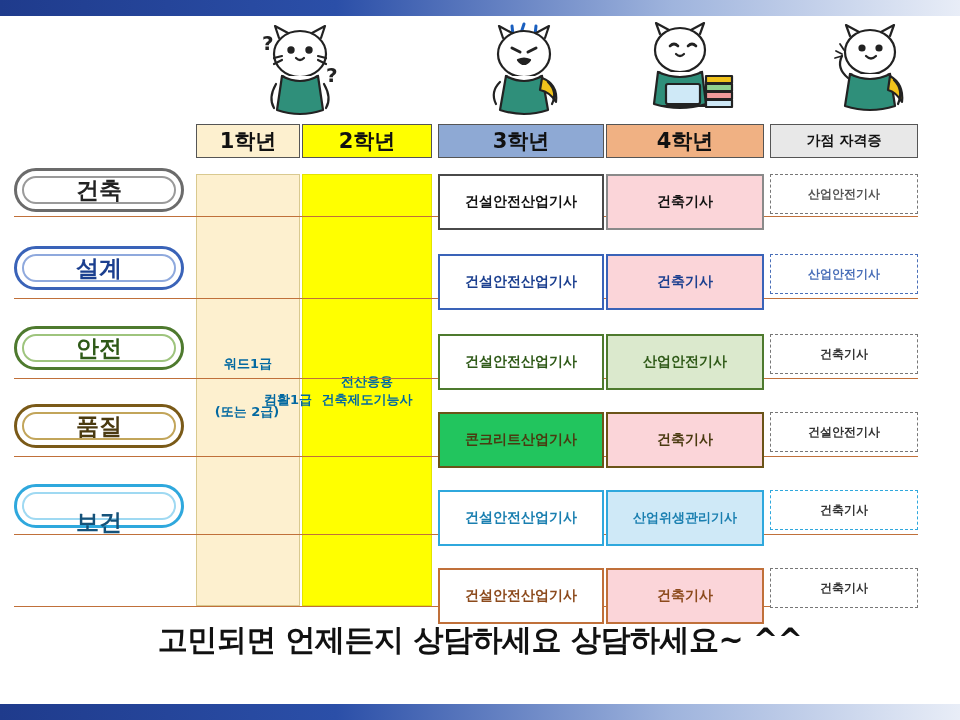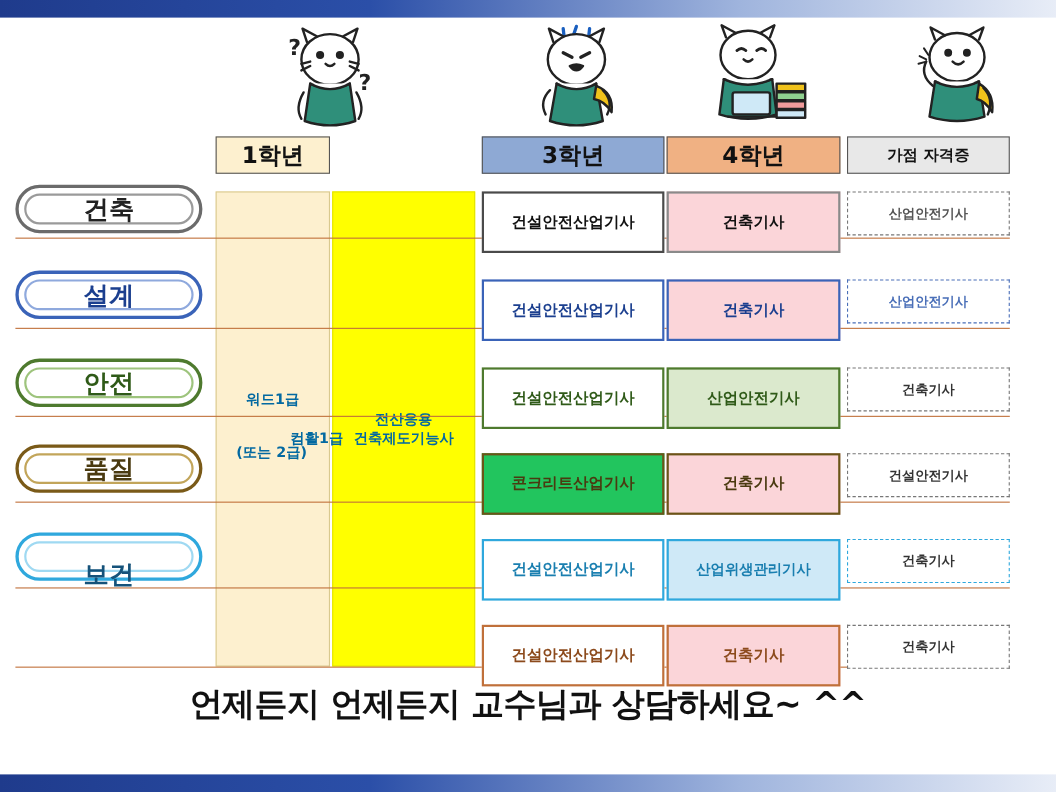--- a/index.html
+++ b/index.html
@@ -143,20 +143,21 @@
           <path d="M64 56 q14 8 12 26 q-6 -10 -14 -12 z" fill="#f0c21b" stroke="#222"></path>
           <path d="M22 58 q-12 -10 -6 -22"></path>
           <path d="M16 34 l-6 -3 M16 36 l-7 2 M18 30 l-4 -6" stroke-width="1.8"></path>
           <path d="M68 60 q10 10 4 24"></path>
         </g>
       </svg>
     </div>
   </div>
 
   <div class="hdr y1" style="left:196px;width:104px;">1학년</div>
+  <div class="hdr y2" style="left:302px;width:130px;">2학년</div>
   <div class="hdr y3" style="left:438px;width:166px;">3학년</div>
   <div class="hdr y4" style="left:606px;width:158px;">4학년</div>
   <div class="hdr bonus" style="left:770px;width:148px;">가점 자격증</div>
 
   <div class="band b1" style="left:196px;top:158px;width:104px;height:432px;"></div>
   <div class="band b2" style="left:302px;top:158px;width:130px;height:432px;"></div>
 
   <div class="bandtxt" style="left:196px;top:338px;width:104px;">워드1급</div>
   <div class="bandtxt" style="left:196px;top:374px;width:104px;padding-left:40px;">컴활1급</div>
   <div class="bandtxt" style="left:196px;top:386px;width:102px;">(또는 2급)</div>
@@ -208,14 +209,14 @@
     <span style="position:relative;color:#15527a;margin-top:32px;">보건</span>
   </div>
   <div class="cert" style="left:438px;top:474px;width:166px;border-color:#2fa8dd;background:#ffffff;color:#1a7fb0;">건설안전산업기사</div>
   <div class="cert" style="left:606px;top:474px;width:158px;border-color:#2fa8dd;background:#cfe9f7;color:#1a7fb0;font-size:13px;">산업위생관리기사</div>
   <div class="bonusbox" style="left:770px;top:474px;width:148px;border-color:#2fa8dd;color:#333;">건축기사</div>
 
   <div class="cert" style="left:438px;top:552px;width:166px;border-color:#c0703a;background:#ffffff;color:#8c4a1c;">건설안전산업기사</div>
   <div class="cert" style="left:606px;top:552px;width:158px;border-color:#c0703a;background:#fbd5d9;color:#8c4a1c;">건축기사</div>
   <div class="bonusbox" style="left:770px;top:552px;width:148px;color:#333;">건축기사</div>
 
-  <div class="caption">언제든지 언제든지 교수님과 상담하세요~ ^^</div>
+  <div class="caption">고민되면 언제든지 상담하세요 상담하세요~ ^^</div>
 </div>
 
 </body></html>

